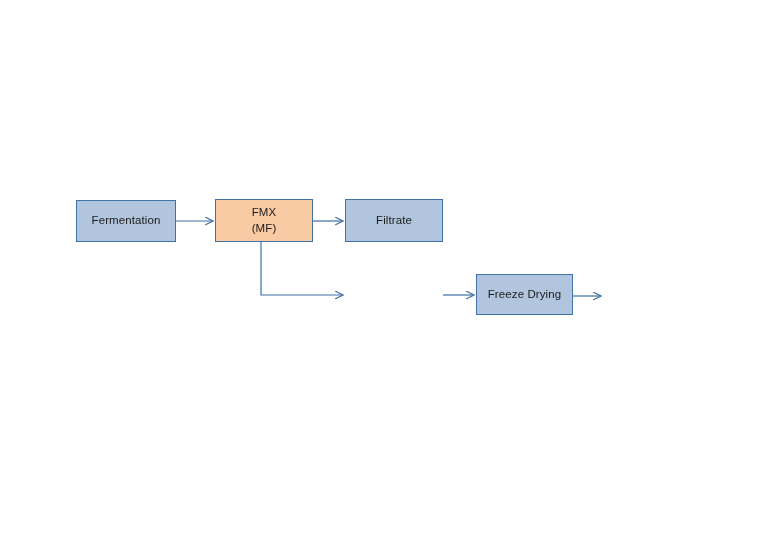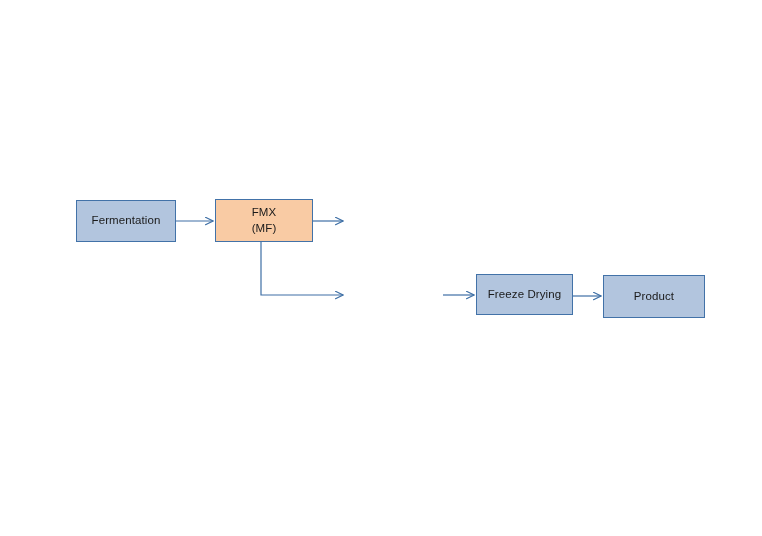--- a/index.html
+++ b/index.html
@@ -81,23 +81,23 @@
 
   <div class="node" style="left:76px; top:200px; width:100px; height:42px;">
     <span class="node-label">Fermentation</span>
   </div>
 
   <div class="node accent" style="left:215px; top:199px; width:98px; height:43px;text-align:center;">
     <span class="node-label">FMX
 (MF)</span>
   </div>
 
+  <div class="node" style="left:345px; top:199px; width:98px; height:43px;">
+    <span class="node-label">Filtrate</span>
+  </div>
 
 
   <div class="node" style="left:476px; top:274px; width:97px; height:41px;">
     <span class="node-label">Freeze Drying</span>
   </div>
 
-  <div class="node" style="left:603px; top:275px; width:102px; height:43px;">
-    <span class="node-label">Product</span>
-  </div>
 
 </div>
 
 </body></html>

